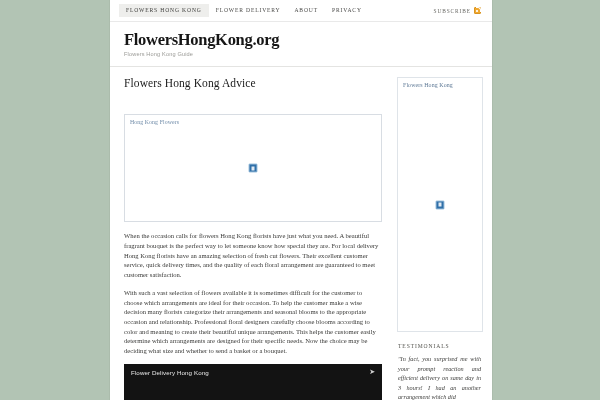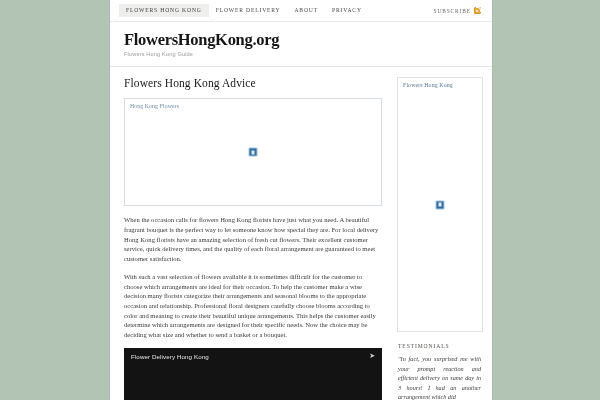--- a/index.html
+++ b/index.html
@@ -144,21 +144,21 @@
     width: 92px;
     padding: 10px 0 0 6px;
     box-sizing: border-box;
   }
 
   .post-title {
     font-family: "Liberation Serif", serif;
     font-size: 11.5px;
     color: #1b1b1b;
     font-weight: normal;
-    margin: 0 0 9px 0;
+    margin: 0 0 25px 0;
     letter-spacing: 0.1px;
   }
 
   .figure-box {
     border: 1px solid #d8dde3;
     box-sizing: border-box;
     padding: 4px 5px 5px 5px;
     margin-bottom: 9px;
     background: #fff;
     height: 108px;

